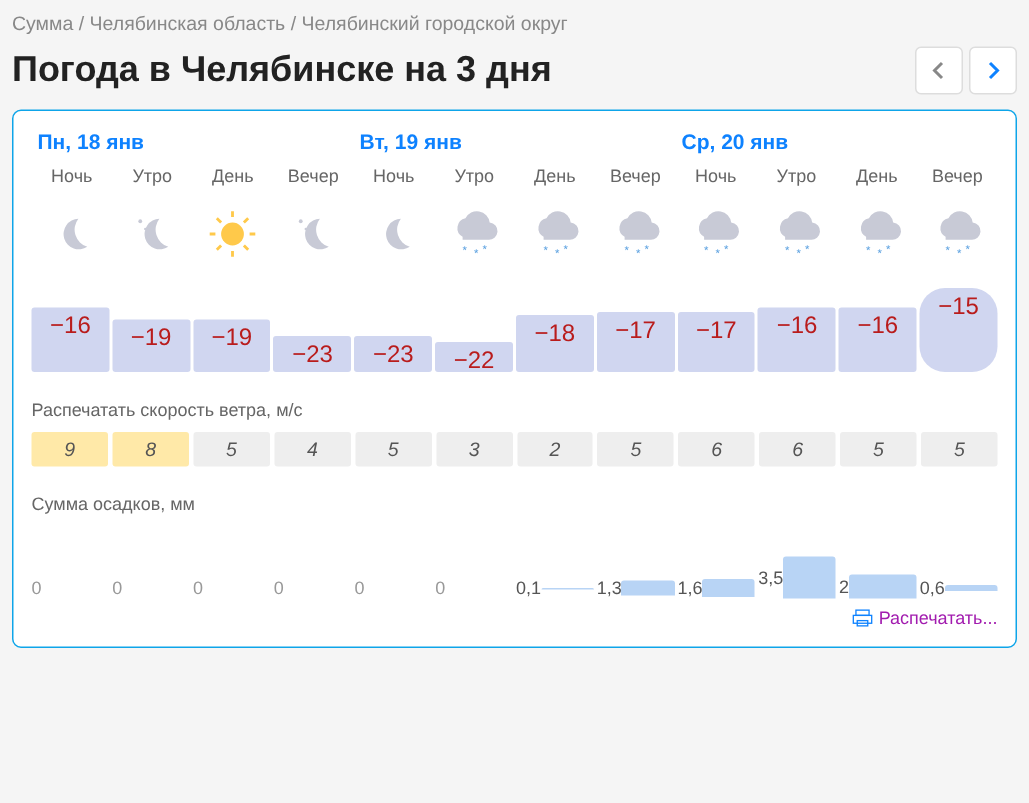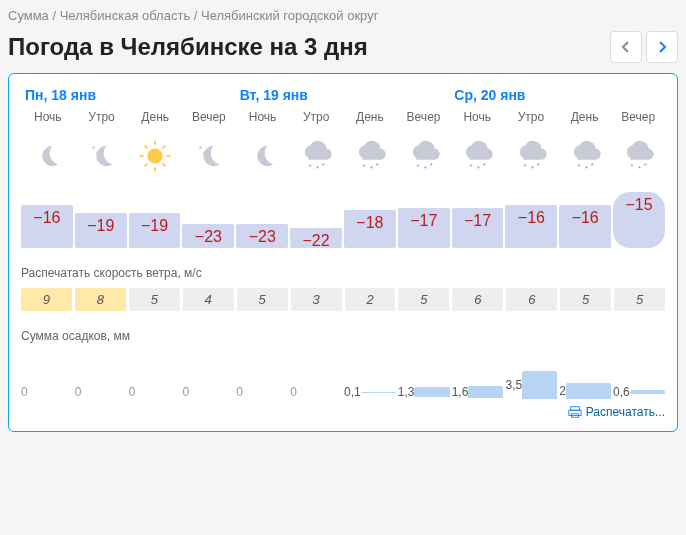--- a/index.html
+++ b/index.html
@@ -22,21 +22,21 @@
 .temp-row{display:flex;align-items:flex-end;height:56px;margin-bottom:18px;gap:2px}
 .temp-cell{flex:1;text-align:center;font-size:16px;color:#b91c1c;background:#d0d6f0;padding:4px 0;border-radius:2px}
 .section-label{font-size:12px;color:#666;margin-bottom:8px}
 .wind-row{display:flex;gap:3px;margin-bottom:18px}
 .wind-cell{flex:1;text-align:center;font-size:13px;color:#555;background:#eee;padding:4px 0;border-radius:2px;font-style:italic}
 .wind-cell.hot{background:#ffe9a8}
 .precip-row{display:flex;align-items:flex-end;height:48px;gap:2px;margin-bottom:4px}
 .precip-cell{flex:1;text-align:center;font-size:12px;color:#999;position:relative;display:flex;justify-content:flex-end;align-items:center}
 .precip-cell.has{color:#555}
 .precip-bar{width:100%;background:#b8d4f5;border-radius:2px 2px 0 0}
-.print-row{text-align:right;font-size:12px;color:#0369a1;margin-top:6px;display:flex;justify-content:flex-end;align-items:center;gap:4px}
+.print-row{text-align:right;font-size:12px;color:#a21caf;margin-top:6px;display:flex;justify-content:flex-end;align-items:center;gap:4px}
 svg{display:block}
 </style>
 </head>
 <body>
 
 <div class="breadcrumb">
   <a>Сумма</a> / 
   <a>Челябинская область</a> / 
   <a>Челябинский городской округ</a>
 </div>

